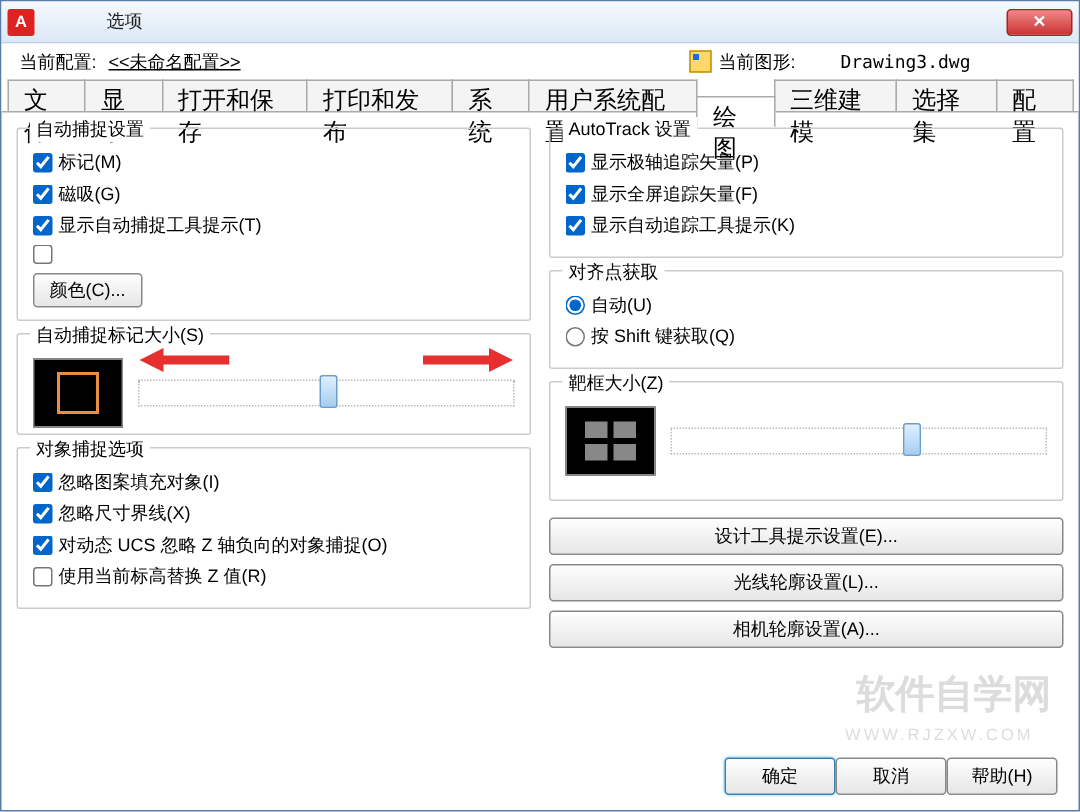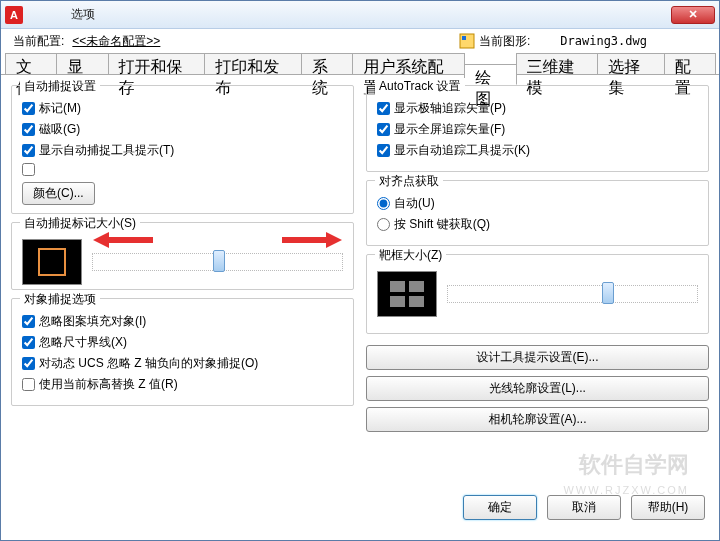--- a/index.html
+++ b/index.html
@@ -30,24 +30,24 @@
 .preview-box { width: 60px; height: 46px; background: #000; display: flex; align-items: center; justify-content: center; border: 1px solid #888; }
 .marker-preview { width: 28px; height: 28px; border: 2px solid #e89040; }
 .aperture-preview { width: 34px; height: 26px; position: relative; }
 .aperture-preview::before, .aperture-preview::after { content: ''; position: absolute; background: #888; }
 .aperture-preview .q { position: absolute; width: 15px; height: 11px; background: #888; }
 .slider-track { flex: 1; height: 18px; border: 1px dotted #bbb; position: relative; background: #fff; }
 .slider-thumb { position: absolute; top: -4px; width: 12px; height: 22px; background: linear-gradient(#dfeeff, #a7cdf0); border: 1px solid #6a9ed0; border-radius: 2px; }
 .arrows { position: absolute; top: -24px; left: 0; right: 0; display: flex; justify-content: space-between; pointer-events: none; }
 .arrow { width: 60px; height: 20px; }
 .arrow svg { width: 100%; height: 100%; }
-.dlg-buttons { position: absolute; bottom: 20px; right: 14px; display: flex; gap: 10px; }
+.dlg-buttons { position: absolute; bottom: 10px; right: 14px; display: flex; }
 .dlg-buttons .btn { min-width: 74px; padding: 3px 12px; }
 .dlg-buttons .btn.default { border: 1px solid #3c7fb1; box-shadow: 0 0 2px #6cf; }
-.watermark { position: absolute; right: 30px; bottom: 60px; font-size: 22px; color: rgba(140,140,140,0.3); font-weight: bold; pointer-events: none; }
+.watermark { position: absolute; right: 18px; bottom: 60px; font-size: 26px; color: rgba(140,140,140,0.3); font-weight: bold; pointer-events: none; }
 .watermark-sub { position: absolute; right: 30px; bottom: 44px; font-size: 11px; color: rgba(140,140,140,0.3); letter-spacing: 2px; pointer-events: none; }
 </style>
 </head>
 <body>
 
 <div class="window">
   <div class="titlebar">
     <div class="app-icon">A</div>
     <div class="title">选项</div>
     <div class="close-btn">✕</div>

